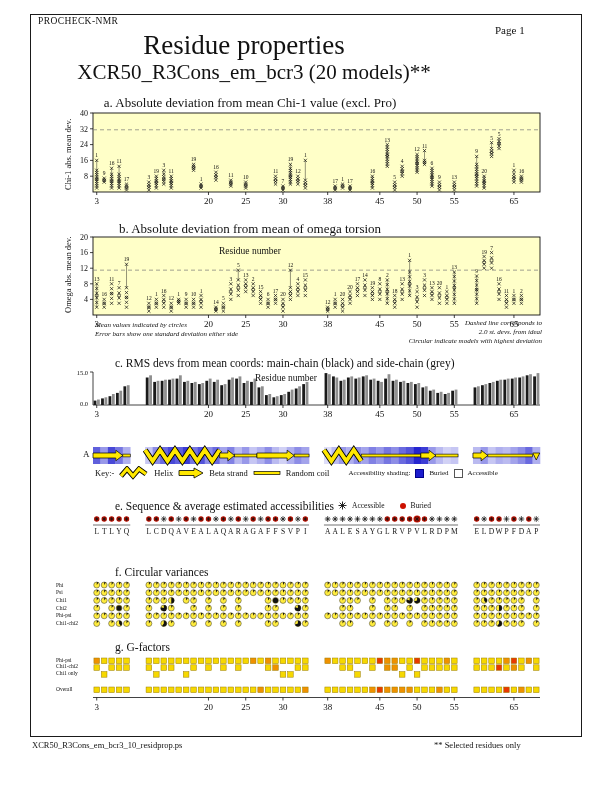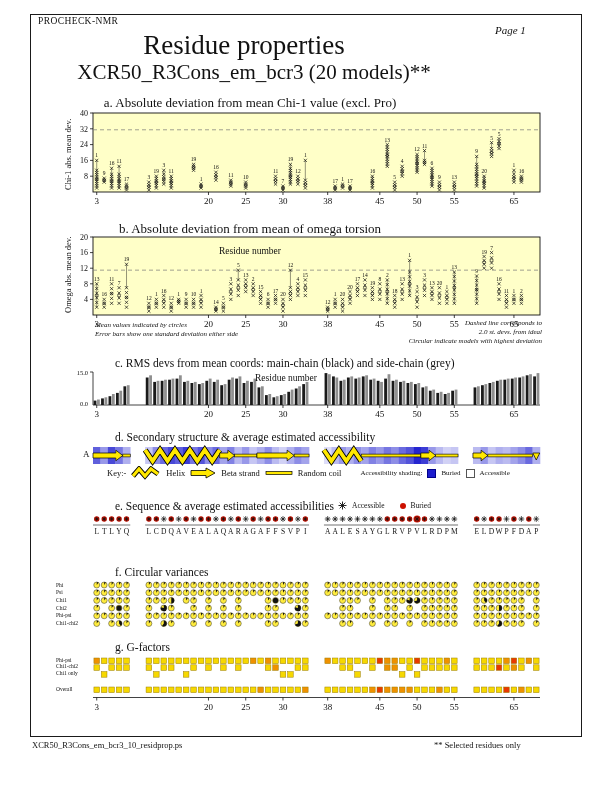--- a/index.html
+++ b/index.html
@@ -3,31 +3,31 @@
 <meta charset="utf-8">
 <style>
   html,body{margin:0;padding:0;background:#e8e8e8;}
   .page{position:relative;width:612px;height:792px;background:#ffffff;
         font-family:"Liberation Serif",serif;color:#111;overflow:hidden;}
   svg#gfx{position:absolute;left:0;top:0;z-index:1;}
   .t{position:absolute;white-space:nowrap;z-index:2;}
   .border-rect{position:absolute;left:30px;top:14px;width:550px;height:721px;
                border:1.6px solid #1a1a1a;z-index:0;}
   .hdr{left:38px;top:16px;font-size:9.5px;letter-spacing:.4px;}
-  .pg{left:495px;top:24px;font-size:11px;font-style:italic;}
+  .pg{left:495px;top:24px;font-size:11px;}
   .title{left:0;top:30px;width:488px;text-align:center;font-size:27px;}
   .subtitle{left:0;top:60px;width:508px;text-align:center;font-size:21px;}
   .ptitle{font-size:13px;}
   .centered{left:0;width:500px;text-align:center;}
   .small-title{font-size:11.5px;}
   .ylab{font-size:8.5px;transform:rotate(-90deg);transform-origin:left top;}
   .xlab{font-size:9.5px;margin-top:44px;}
   .note{font-size:7px;font-style:italic;}
   .rlab{font-size:5.5px;}
-  .keyrow{display:flex;align-items:center;gap:5px;font-size:8.5px;z-index:2;margin-left:12px;}
+  .keyrow{display:flex;align-items:center;gap:5px;font-size:8.5px;z-index:2;}
   .keyrow .shlab{font-size:7px;margin-left:14px;}
   .sq{display:inline-block;width:7px;height:7px;}
   .sq.buried{background:#1c1ccd;border:0.5px solid #00008a;}
   .sq.accessible{background:#ffffff;border:0.7px solid #555;}
   .legrow{display:flex;align-items:center;gap:5px;font-size:7.5px;z-index:2;}
   .dot{display:inline-block;width:6px;height:6px;border-radius:50%;background:#cc1100;}
   .footer{font-size:8.5px;}
 </style>
 </head>
 <body>
@@ -1969,21 +1969,20 @@
   <div class="t ylab" style="left:63px;top:313px">Omega abs. mean dev.</div>
   <div class="t xlab" style="left:255px;top:329px">Residue number</div>
   <div class="t note" style="left:95px;top:321px">Mean values indicated by circles</div>
   <div class="t note" style="left:95px;top:330px">Error bars show one standard deviation either side</div>
   <div class="t note" style="left:330px;top:319px;width:212px;text-align:right">Dashed line corresponds to</div>
   <div class="t note" style="left:330px;top:328px;width:212px;text-align:right">2.0 st. devs. from ideal</div>
   <div class="t note" style="left:330px;top:337px;width:212px;text-align:right">Circular indicate models with highest deviation</div>
 
   <div class="t small-title" style="left:115px;top:357px">c. RMS devs from mean coords: main-chain (black) and side-chain (grey)</div>
 
-  <div class="t small-title" style="left:115px;top:431px">d. Secondary structure &amp; average estimated accessibility</div>
   <div class="t" style="left:83px;top:449px;font-size:9px">A</div>
 
   <div class="t keyrow" style="left:95px;top:466px">
     <span>Key:-</span>
     <svg width="30" height="14">
       <polyline points="2,10 8,3 14,10 20,3 27,8" fill="none" stroke="#000" stroke-width="5"></polyline>
       <polyline points="2,10 8,3 14,10 20,3 27,8" fill="none" stroke="#ffe800" stroke-width="3.2"></polyline>
     </svg>
     <span>Helix</span>
     <svg width="26" height="12">

